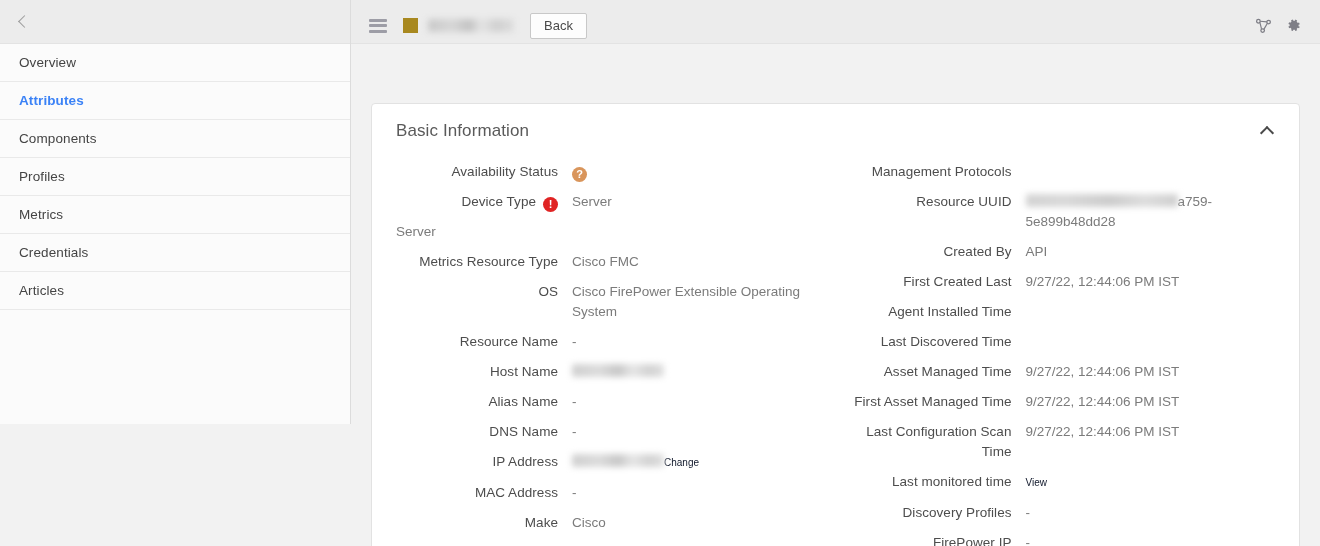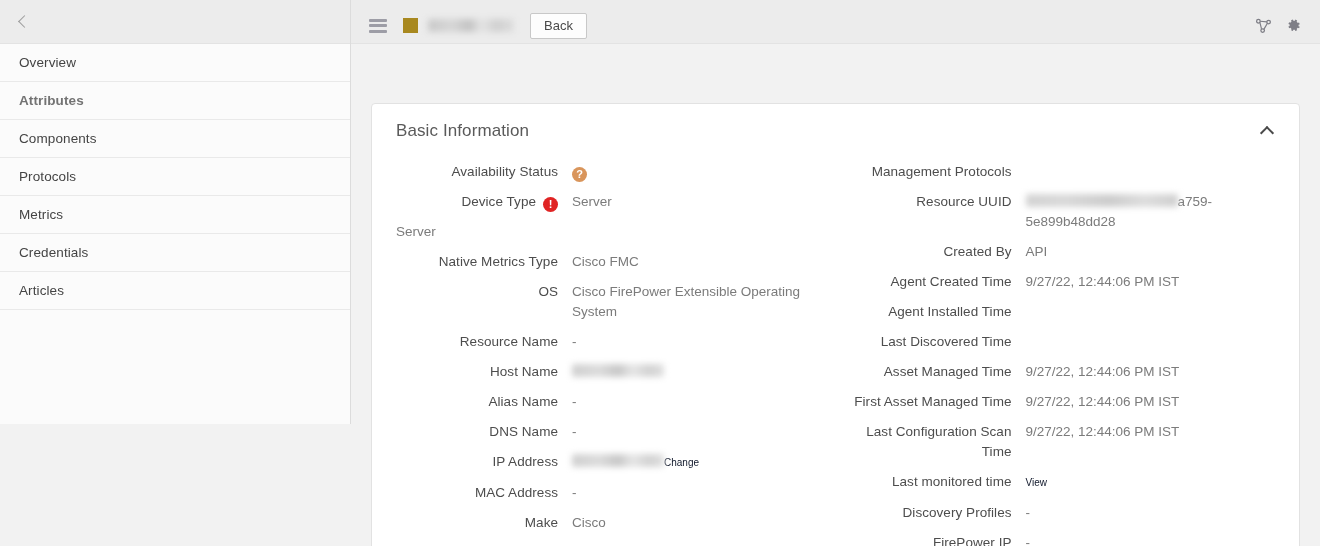--- a/index.html
+++ b/index.html
@@ -62,21 +62,21 @@
     padding-left: 19px;
     font-size: 13.5px;
     color: #444444;
     border-bottom: 1px solid #e9e9e9;
     background: #fbfbfb;
     cursor: pointer;
     letter-spacing: 0.1px;
   }
   .nav-item.active {
     font-weight: bold;
-    color: #737373;
+    color: #3b82f6;
   }
 
   
   #right {
     flex: 1 1 auto;
     height: 546px;
     display: flex;
     flex-direction: column;
     background: #f2f2f2;
     min-width: 0;
@@ -262,21 +262,21 @@
         <div class="nav-item">
           <span>Overview</span>
         </div>
         <div class="nav-item active">
           <span>Attributes</span>
         </div>
         <div class="nav-item">
           <span>Components</span>
         </div>
         <div class="nav-item">
-          <span>Protocols</span>
+          <span>Profiles</span>
         </div>
         <div class="nav-item">
           <span>Metrics</span>
         </div>
         <div class="nav-item">
           <span>Credentials</span>
         </div>
         <div class="nav-item">
           <span>Articles</span>
         </div>
@@ -329,21 +329,21 @@
                 <div class="val"><span class="badge badge-unknown">?</span></div>
               </div>
               <div class="row">
                 <div class="lbl"><span>Device Type</span><span class="badge badge-alert">!</span></div>
                 <div class="val"><span>Server</span></div>
               </div>
               <div class="row">
                 <div class="val"><span>Server</span></div>
               </div>
               <div class="row">
-                <div class="lbl"><span>Native Metrics Type</span></div>
+                <div class="lbl"><span>Metrics Resource Type</span></div>
                 <div class="val"><span>Cisco FMC</span></div>
               </div>
               <div class="row">
                 <div class="lbl"><span>OS</span></div>
                 <div class="val"><span>Cisco FirePower Extensible Operating System</span></div>
               </div>
               <div class="row">
                 <div class="lbl"><span>Resource Name</span></div>
                 <div class="val"><span>-</span></div>
               </div>
@@ -387,21 +387,21 @@
               </div>
               <div class="row">
                 <div class="lbl"><span>Resource UUID</span></div>
                 <div class="val"><span class="redacted rd-uuid"></span><span>a759-5e899b48dd28</span></div>
               </div>
               <div class="row">
                 <div class="lbl"><span>Created By</span></div>
                 <div class="val"><span>API</span></div>
               </div>
               <div class="row">
-                <div class="lbl"><span>Agent Created Time</span></div>
+                <div class="lbl"><span>First Created Last</span></div>
                 <div class="val"><span>9/27/22, 12:44:06 PM IST</span></div>
               </div>
               <div class="row">
                 <div class="lbl"><span>Agent Installed Time</span></div>
                 <div class="val"><span></span></div>
               </div>
               <div class="row">
                 <div class="lbl"><span>Last Discovered Time</span></div>
                 <div class="val"><span></span></div>
               </div>

